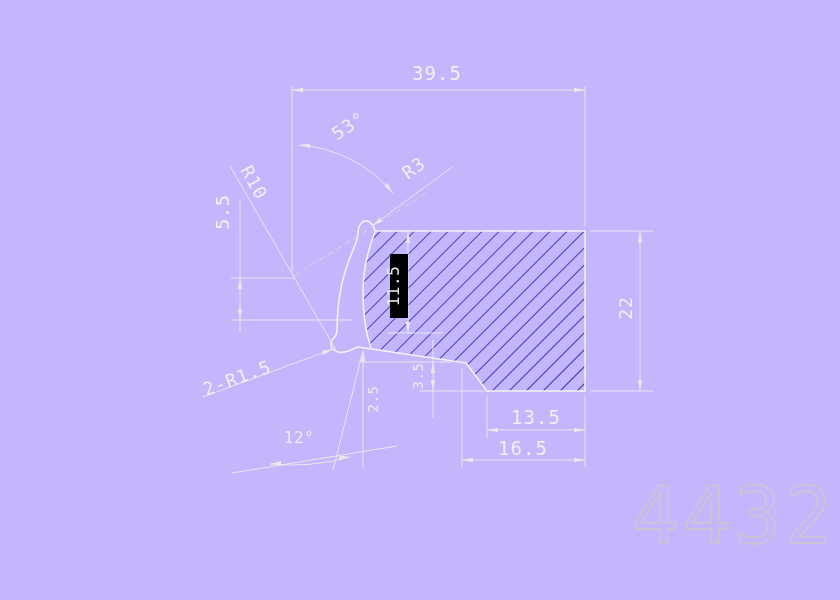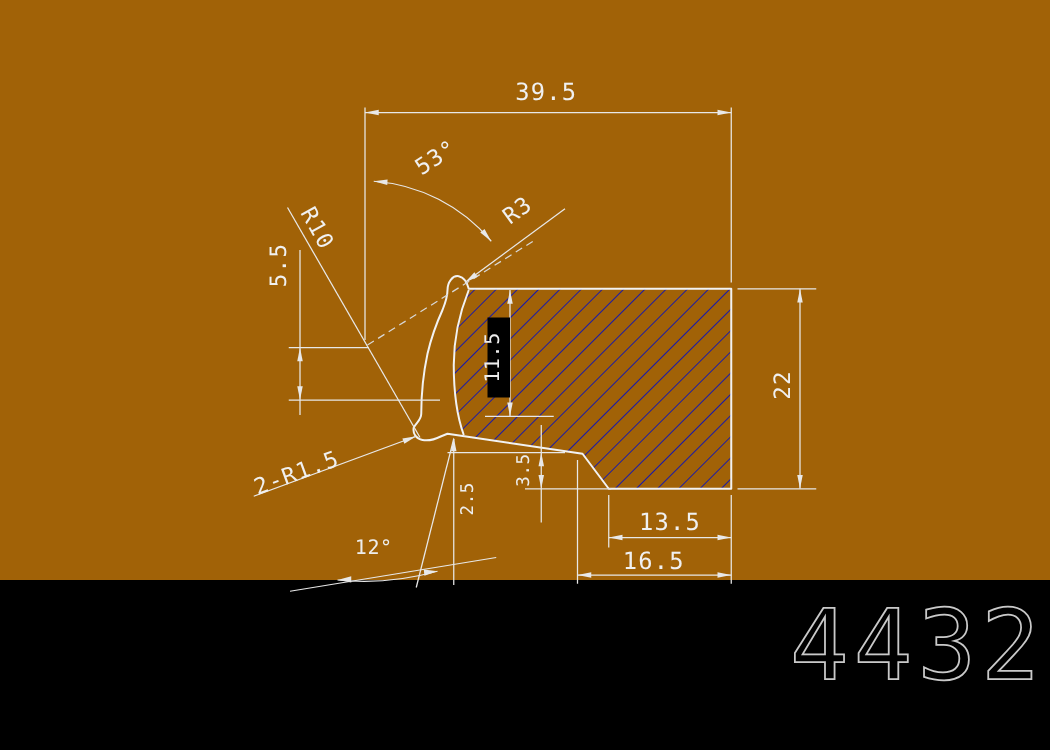--- a/index.html
+++ b/index.html
@@ -2,21 +2,21 @@
 <html><head>
 <meta charset="utf-8">
 <style>
   html, body {
     margin: 0; padding: 0;
     width: 840px; height: 600px;
     background: #000000;
     overflow: hidden;
     font-family: "DejaVu Sans Mono", monospace;
   }
-  .canvas-wrap { position: relative; width: 840px; height: 464px; background: #a16207; }
+  .canvas-wrap { position: relative; width: 840px; height: 600px; background: #c4b5fd; }
   svg { display: block; }
   .dim-line   { stroke: #e8e8e8; stroke-width: 1; fill: none; }
   .dash-line  { stroke: #d8d8d8; stroke-width: 1; fill: none; stroke-dasharray: 6 4; }
   .part-line  { stroke: #f2f2f2; stroke-width: 1.6; fill: none; stroke-linejoin: round; }
   .arrow      { fill: #e8e8e8; stroke: none; }
   .dim-text   { fill: #f0f0f0; font-size: 19px; letter-spacing: 1px; }
   .dim-text-sm{ fill: #ededed; font-size: 14px; letter-spacing: 0.5px; }
   .dim-text-md{ fill: #ededed; font-size: 16px; letter-spacing: 0.5px; }
   .label-text { fill: #f0f0f0; font-size: 18px; letter-spacing: 1px; }
   .halo       { fill: #000000; stroke: none; }

